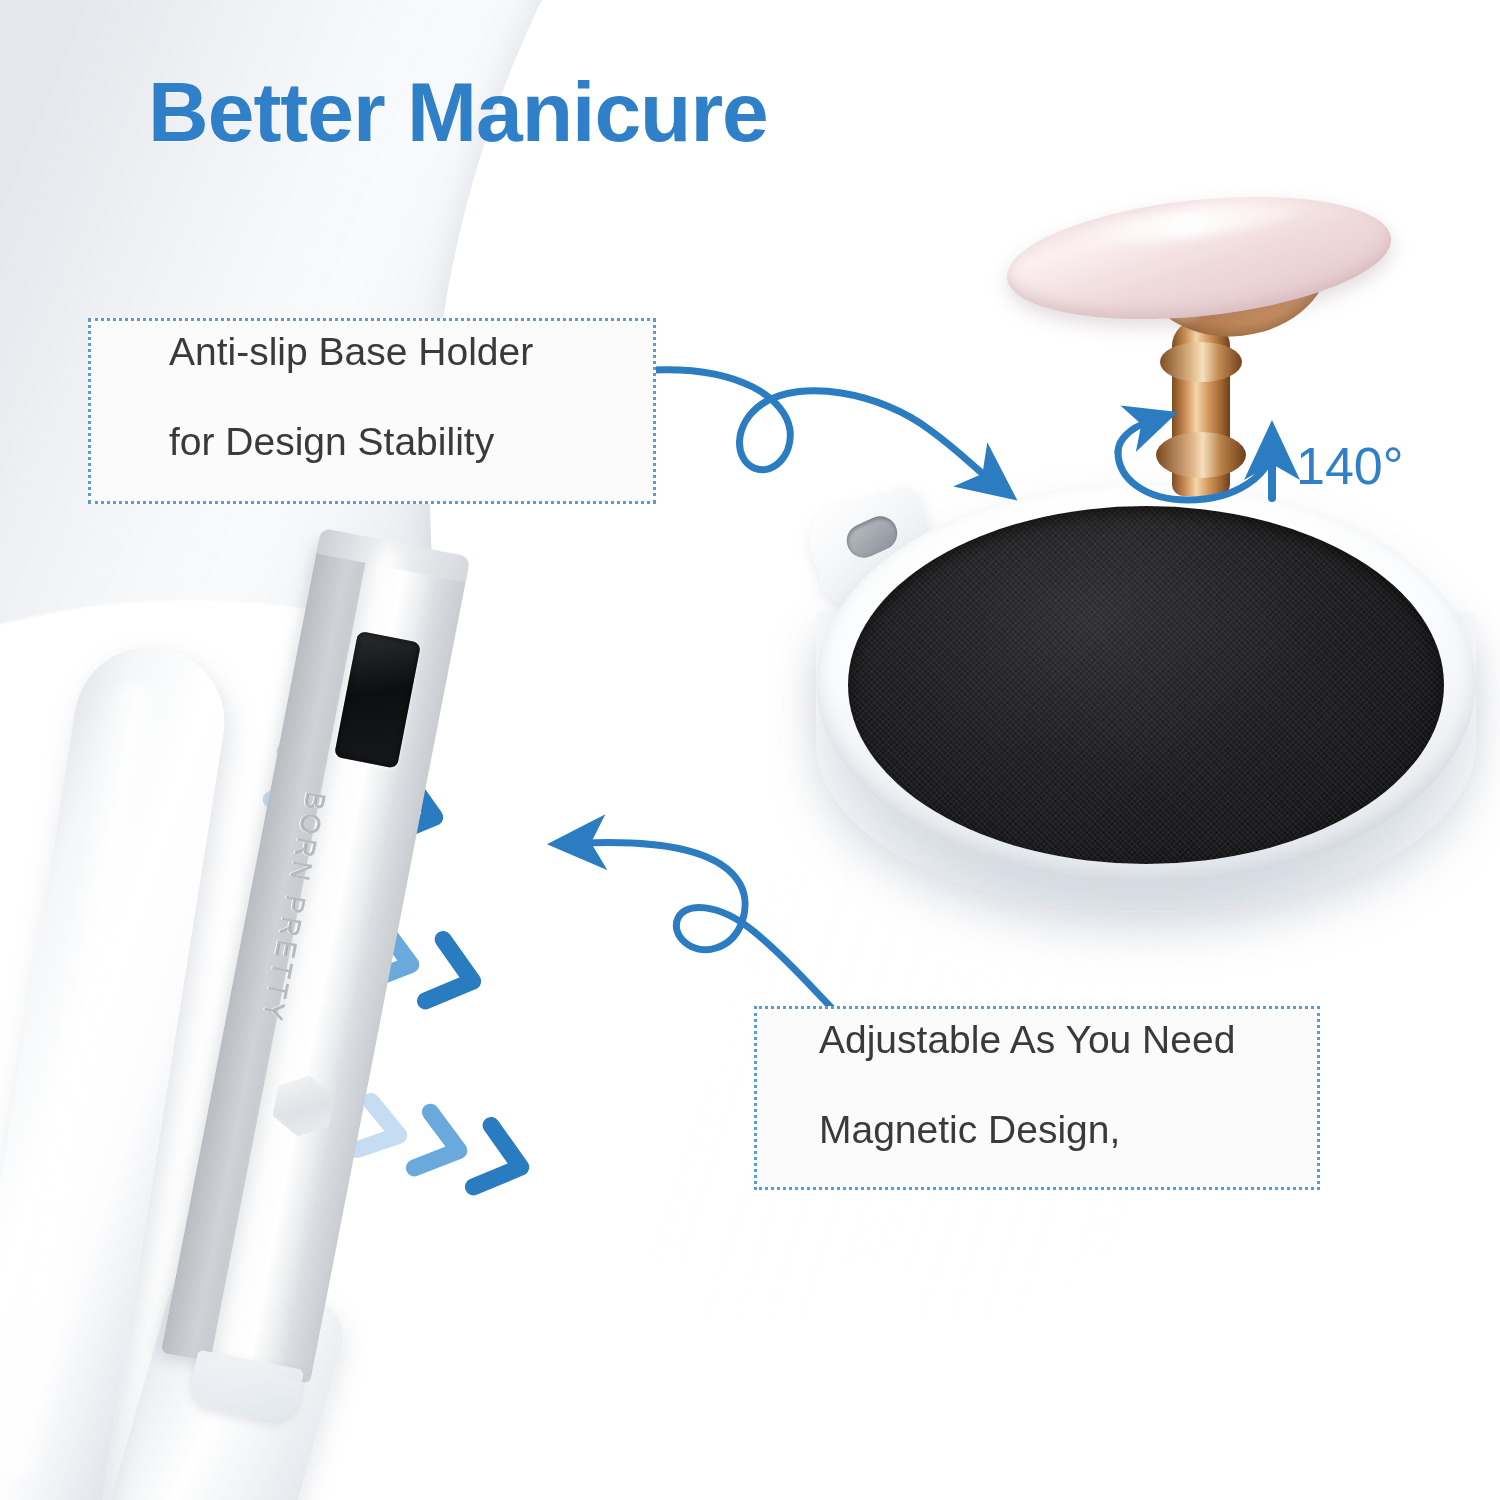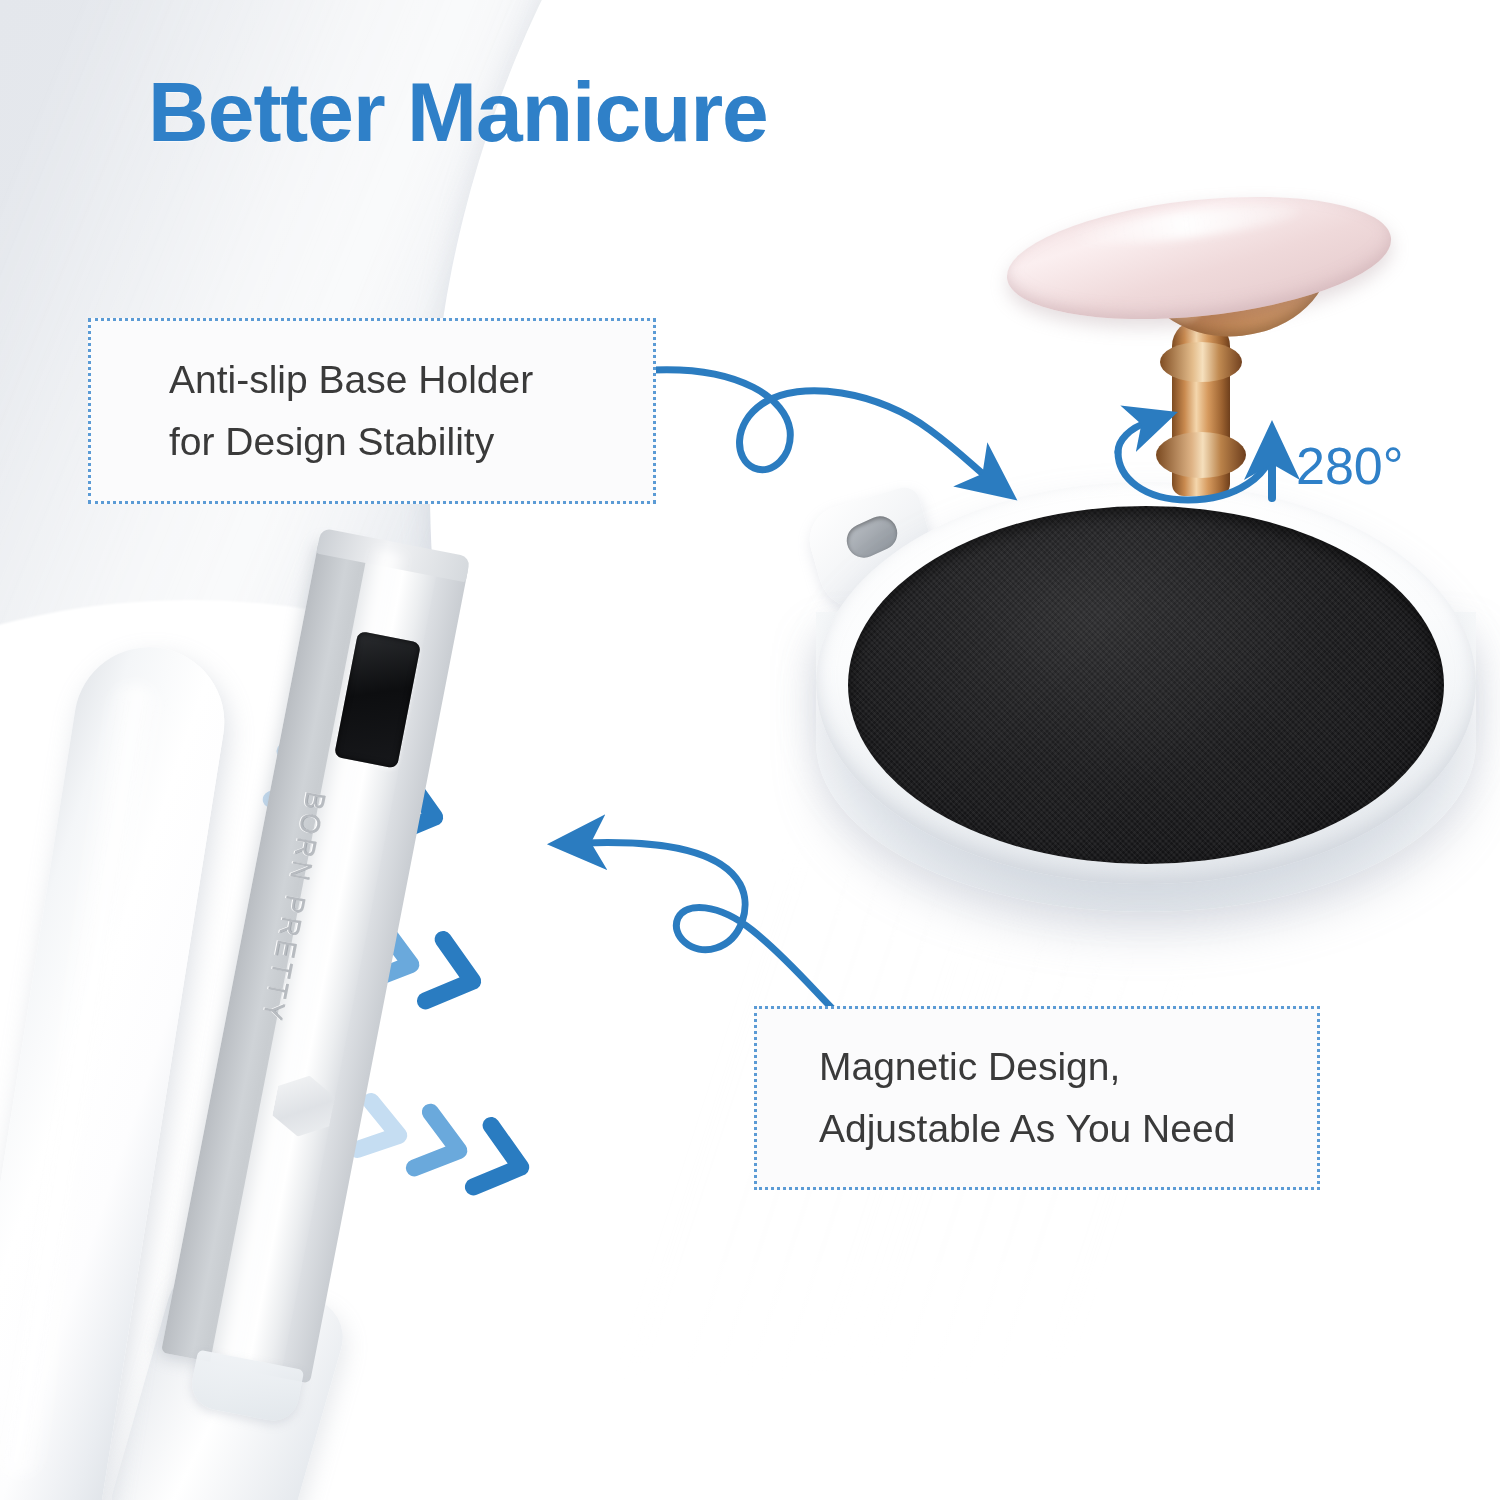--- a/index.html
+++ b/index.html
@@ -57,23 +57,23 @@
     text-shadow:0 1px 0 rgba(255,255,255,.55);
     margin-left:36px;
   }
 
   
   .callout{
     position:absolute;
     background:#fbfbfc;
     border:3px dotted #5b9bd5;
     box-sizing:border-box;
-    display:flex;flex-direction:column;justify-content:center;
+    display:flex;flex-direction:column;
     color:#3a3a3a;
-    font-size:39px;line-height:1.58;
+    font-size:39px;line-height:1.58;gap:28px;
   }
   .callout .ln{white-space:pre;}
   #callout-1{left:88px;top:318px;width:568px;height:186px;padding:0 0 0 78px;}
   #callout-2{left:754px;top:1006px;width:566px;height:184px;padding:0 0 0 62px;}
 
   
   .deg-label{
     position:absolute;left:1296px;top:436px;
     color:#2f80c8;font-size:52px;font-weight:normal;letter-spacing:0px;
   }
@@ -348,25 +348,25 @@
                C722,852 668,840 584,843" fill="none" stroke="#2b7cc0" stroke-width="7" stroke-linecap="round" marker-end="url(#arrowhead-l)"></path>
     </g>
 
     <g>
       <path d="M1274,438 C1274,478 1232,500 1188,500 C1144,500 1118,478 1118,452" fill="none" stroke="#2b7cc0" stroke-width="7" stroke-linecap="round"></path>
       <path d="M1118,452 C1118,440 1130,428 1148,422" fill="none" stroke="#2b7cc0" stroke-width="7" stroke-linecap="round" marker-end="url(#arrowhead-sm)"></path>
       <path d="M1272,498 L1272,456" fill="none" stroke="#2b7cc0" stroke-width="8" stroke-linecap="round" marker-end="url(#arrowhead-sm)"></path>
     </g>
   </svg>
 
-  <div class="deg-label">280°</div>
+  <div class="deg-label">140°</div>
 
   <div class="callout" id="callout-1">
     <span class="ln">Anti-slip Base Holder</span>
     <span class="ln">for Design Stability</span>
   </div>
 
   <div class="callout" id="callout-2">
+    <span class="ln">Adjustable As You Need</span>
     <span class="ln">Magnetic Design,</span>
-    <span class="ln">Adjustable As You Need</span>
   </div>
 
 </div>
 
 </body></html>

